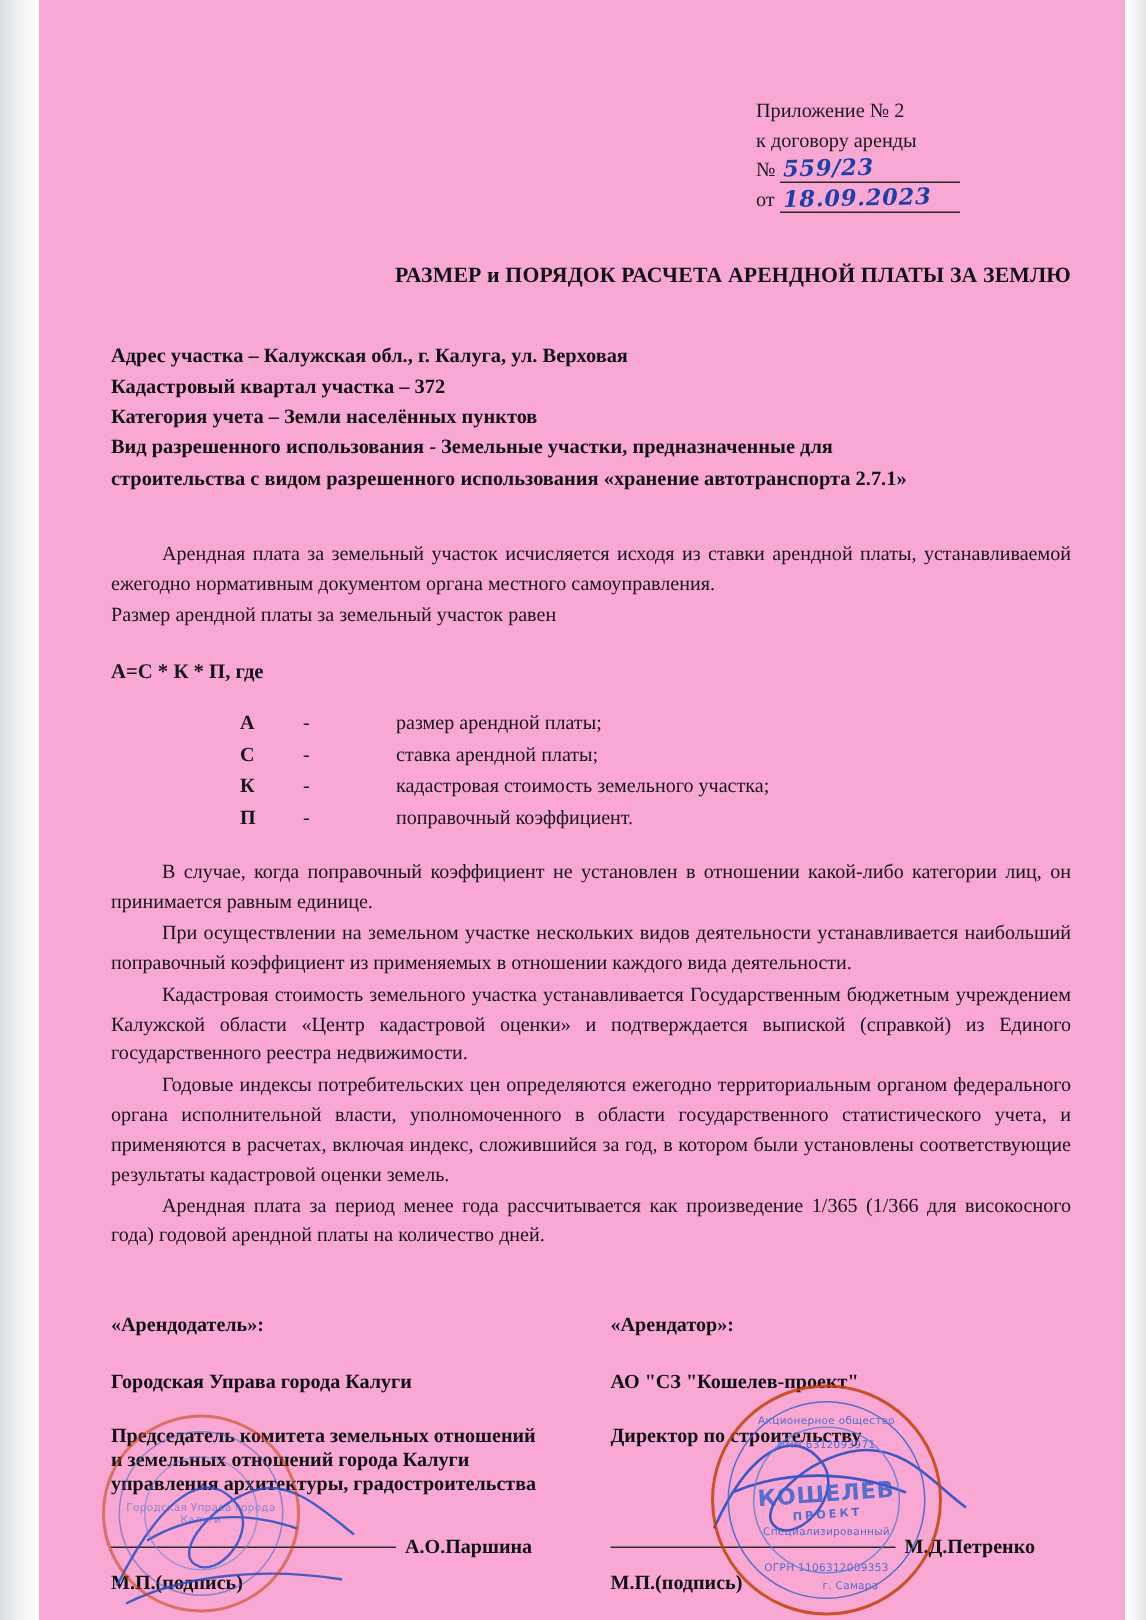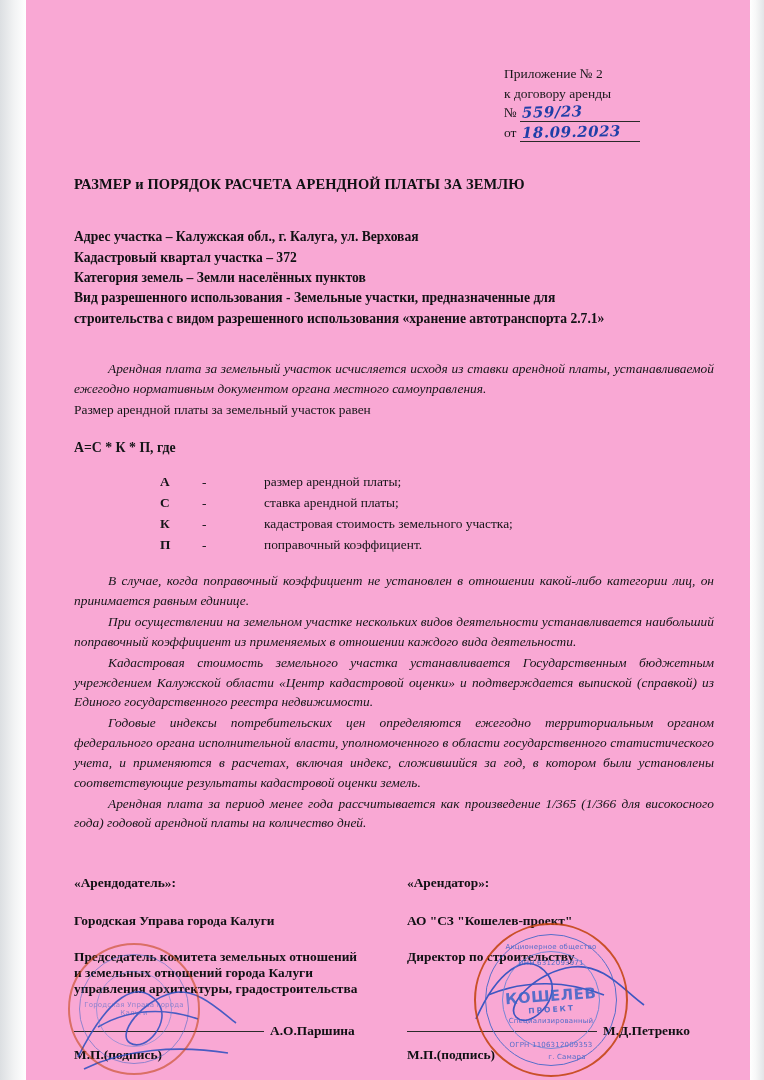--- a/index.html
+++ b/index.html
@@ -72,21 +72,21 @@
   .hw-line {
     display: inline-block;
     border-bottom: 1.3px solid #2a2a2a;
     min-width: 120px;
     line-height: 1.15;
   }
 
   
   .title {
     margin-top: 34px;
-    text-align: left;
+    text-align: right;
     font-weight: bold;
     font-size: 14.5px;
     letter-spacing: 0.1px;
     color: #101114;
   }
 
   
   .meta {
     margin-top: 34px;
     font-weight: bold;
@@ -99,21 +99,21 @@
   .body {
     margin-top: 30px;
     font-size: 13.4px;
     line-height: 1.48;
     text-align: justify;
     color: #141518;
   }
   .body p {
     margin: 0 0 1px 0;
   }
-  .ind { text-indent: 34px; font-style: italic; }
+  .ind { text-indent: 34px; }
 
   .formula {
     margin-top: 18px;
     margin-bottom: 14px;
     font-weight: bold;
     font-size: 13.8px;
   }
 
   
   .legend {
@@ -250,21 +250,21 @@
             <span class="hw">18.09.2023</span>
           </span>
         </div>
       </div>
 
       <div class="title">РАЗМЕР и ПОРЯДОК РАСЧЕТА АРЕНДНОЙ ПЛАТЫ ЗА ЗЕМЛЮ</div>
 
       <div class="meta">
         <div>Адрес участка – Калужская обл., г. Калуга, ул. Верховая</div>
         <div>Кадастровый квартал участка – 372</div>
-        <div>Категория земель – Земли населённых пунктов</div>
+        <div>Категория учета – Земли населённых пунктов</div>
         <div>Вид разрешенного использования - Земельные участки, предназначенные для</div>
         <div>строительства с видом разрешенного использования «хранение автотранспорта 2.7.1»</div>
       </div>
 
       <div class="body">
         <p class="ind">Арендная плата за земельный участок исчисляется исходя из ставки арендной платы, устанавливаемой ежегодно нормативным документом органа местного самоуправления.</p>
         <p>Размер арендной платы за земельный участок равен</p>
 
         <div class="formula">А=С * К * П, где</div>
 

